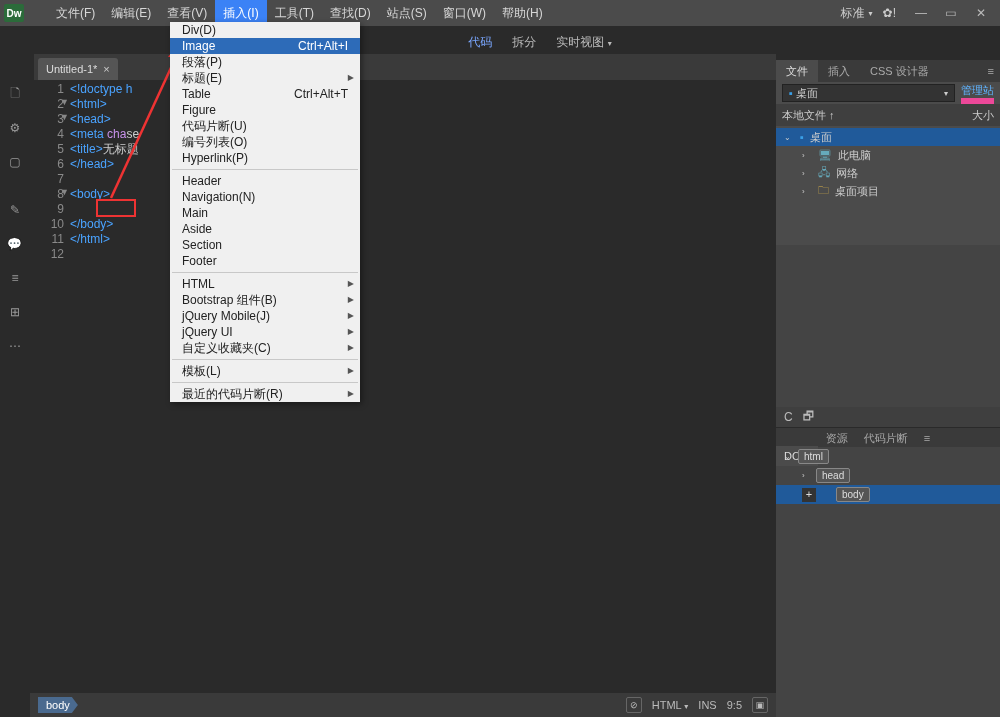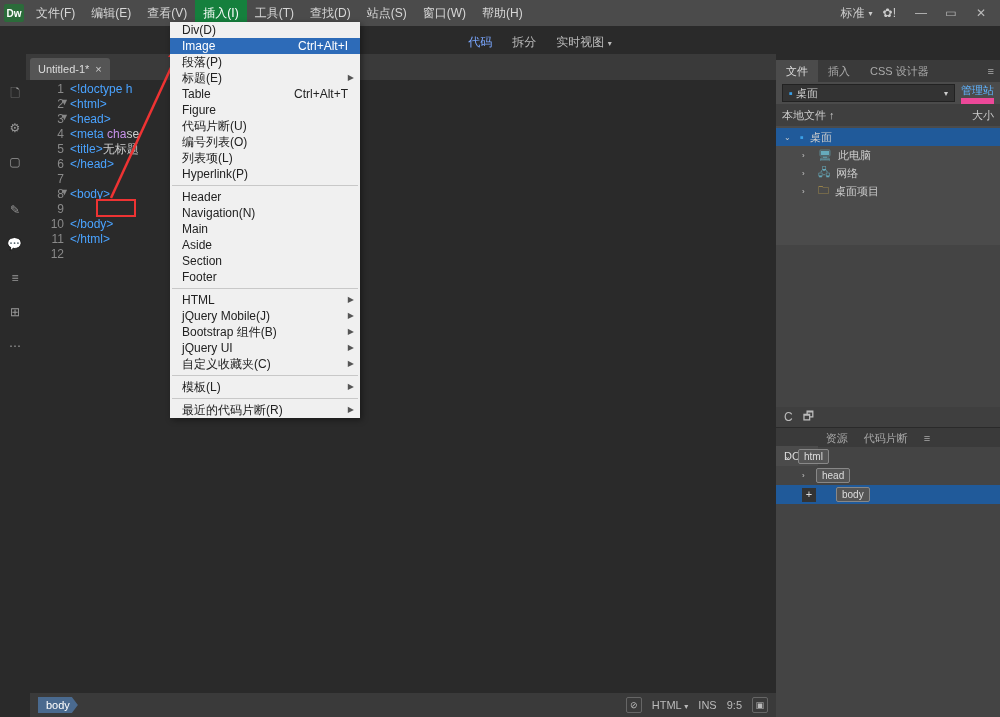--- a/index.html
+++ b/index.html
@@ -1,37 +1,37 @@
 <!DOCTYPE html>
 <html><head>
 <meta charset="utf-8">
 <style>
 * { margin:0; padding:0; box-sizing:border-box; font-family:"Microsoft YaHei",sans-serif; user-select:none; }
 body { background:#2a2a2a; width:1000px; height:717px; overflow:hidden; position:relative; color:#ccc; font-size:12px; }
 
 
 .menubar { height:26px; background:#4b4b4b; display:flex; align-items:center; padding:0 4px; }
-.app-icon { width:20px; height:18px; background:#2b6b3a; color:#fff; font-size:10px; font-weight:bold; display:flex; align-items:center; justify-content:center; border-radius:2px; margin-right:4px; }
+.app-icon { width:20px; height:18px; background:#2b6b3a; color:#fff; font-size:10px; font-weight:bold; display:flex; align-items:center; justify-content:center; border-radius:2px; margin-right:24px; }
 .menubar .menu-item { padding:0 8px; height:26px; line-height:26px; color:#d7d7d7; cursor:default; }
-.menubar .menu-item.active { background:#15803d; color:#fff; }
+.menubar .menu-item.active { background:#3b82f6; color:#fff; }
 .menubar .spacer { flex:1; }
 .menubar .dropdown-ind { display:flex; align-items:center; gap:4px; margin-right:10px; }
 .menubar .gear { margin-right:10px; }
 .winbtn { width:30px; height:26px; display:flex; align-items:center; justify-content:center; color:#bbb; }
 
 
 .viewbar { position:absolute; top:30px; left:300px; right:220px; height:24px; display:flex; align-items:center; gap:20px; justify-content:center; color:#bbb; }
 .viewbar .active { color:#7aa7ff; }
 
 
 .lefttools { position:absolute; top:80px; left:0; width:30px; display:flex; flex-direction:column; align-items:center; gap:14px; padding-top:4px; }
 .lefttools .tool { width:20px; height:20px; display:flex; align-items:center; justify-content:center; color:#9a9a9a; }
 
 
-.doctabbar { position:absolute; top:54px; left:26px; right:224px; height:26px; background:#3a3a3a; display:flex; align-items:flex-end; }
+.doctabbar { position:absolute; top:54px; left:34px; right:224px; height:26px; background:#3a3a3a; display:flex; align-items:flex-end; }
 .doctab { height:22px; background:#555; color:#ddd; padding:0 8px; font-size:11px; display:flex; align-items:center; gap:6px; border-top-left-radius:3px; border-top-right-radius:3px; margin-left:4px; }
 .doctab .close { font-size:11px; color:#ccc; }
 
 
 .codearea { position:absolute; top:80px; left:30px; right:224px; bottom:30px; background:#2a2a2a; }
 .gutter { position:absolute; top:0; left:0; width:40px; bottom:0; text-align:right; padding:2px 6px 0 0; color:#8a8a8a; font-family:Consolas,monospace; font-size:12px; line-height:15px; }
 .gutter div { height:15px; }
 .code { position:absolute; top:0; left:40px; right:0; bottom:0; padding-top:2px; font-family:Consolas,monospace; font-size:12px; line-height:15px; white-space:pre; }
 .fold { position:absolute; left:30px; color:#888; font-size:9px; }
 .tag { color:#4aa3ff; }
@@ -187,23 +187,20 @@
     <div class="item">
       <span>Figure</span>
     </div>
     <div class="item">
       <span>代码片断(U)</span>
     </div>
     <div class="item">
       <span>编号列表(O)</span>
     </div>
     <div class="item">
-      <span>列表项(L)</span>
-    </div>
-    <div class="item">
       <span>Hyperlink(P)</span>
     </div>
     <div class="sep"></div>
     <div class="item">
       <span>Header</span>
     </div>
     <div class="item">
       <span>Navigation(N)</span>
     </div>
     <div class="item">
@@ -216,24 +213,24 @@
       <span>Section</span>
     </div>
     <div class="item">
       <span>Footer</span>
     </div>
     <div class="sep"></div>
     <div class="item sub">
       <span>HTML</span>
     </div>
     <div class="item sub">
+      <span>Bootstrap 组件(B)</span>
+    </div>
+    <div class="item sub">
       <span>jQuery Mobile(J)</span>
-    </div>
-    <div class="item sub">
-      <span>Bootstrap 组件(B)</span>
     </div>
     <div class="item sub">
       <span>jQuery UI</span>
     </div>
     <div class="item sub">
       <span>自定义收藏夹(C)</span>
     </div>
     <div class="sep"></div>
     <div class="item sub">
       <span>模板(L)</span>

